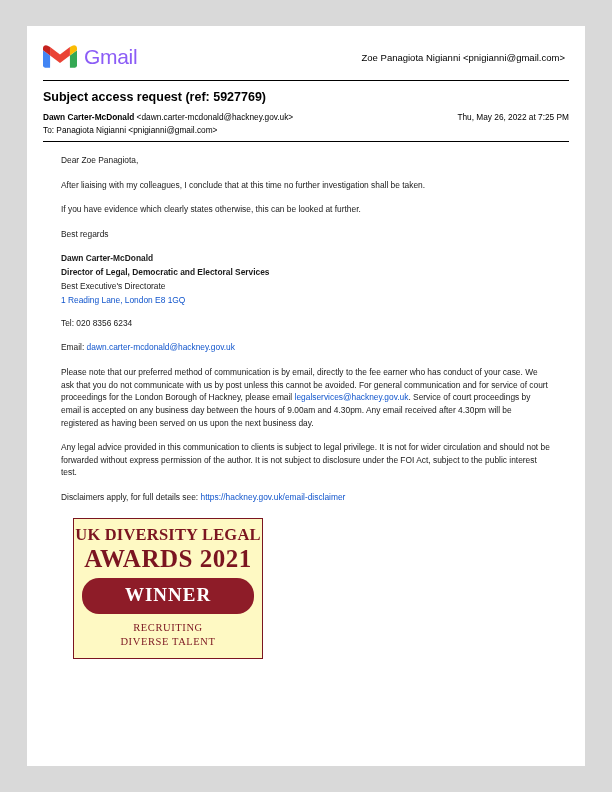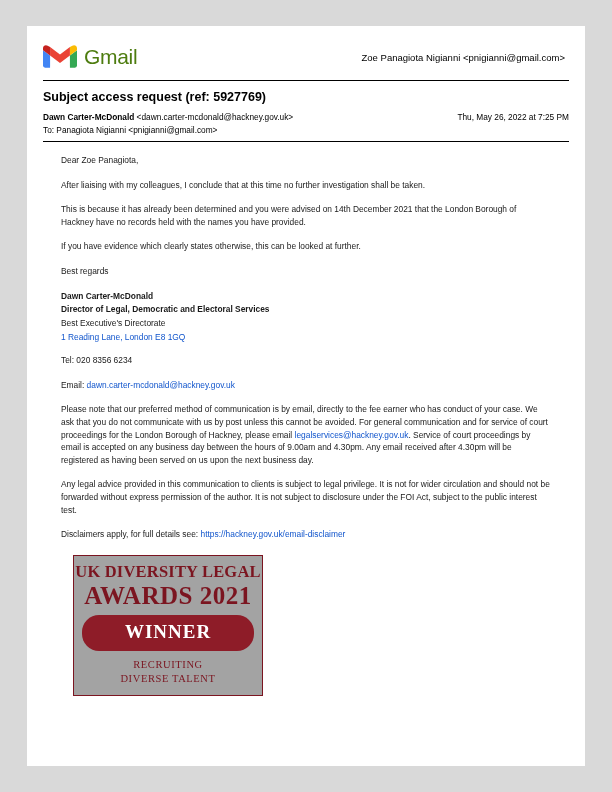--- a/index.html
+++ b/index.html
@@ -38,21 +38,21 @@
     align-items: center;
     gap: 7px;
   }
   .gmail-m {
     width: 34px;
     height: 26px;
     display: block;
   }
   .gmail-word {
     font-size: 21px;
-    color: #4d7c0f;
+    color: #8b5cf6;
     letter-spacing: -0.3px;
     font-family: "Liberation Sans", sans-serif;
   }
   .account {
     font-size: 9.5px;
     font-weight: normal;
     color: #000;
     padding-right: 4px;
   }
   .rule {
@@ -118,21 +118,21 @@
   .sig-block {
     margin-bottom: 10px;
   }
   .contact-line {
     margin: 0 0 3px 0;
   }
   .award {
     margin: 14px 0 0 12px;
     width: 190px;
     border: 1px solid #7b1520;
-    background: #a3a3a3;
+    background: #fef9c3;
     box-sizing: border-box;
     text-align: center;
     padding: 7px 0 9px 0;
   }
   .award .l1 {
     font-family: "Liberation Serif", serif;
     font-weight: bold;
     font-size: 16.5px;
     color: #7b1520;
     letter-spacing: 0.2px;
@@ -199,21 +199,20 @@
       </div>
       <div class="meta-date">Thu, May 26, 2022 at 7:25 PM</div>
     </div>
     <div class="meta-to">To: Panagiota Nigianni &lt;pnigianni@gmail.com&gt;</div>
 
     <div class="rule2"></div>
 
     <div class="body">
       <p>Dear Zoe Panagiota,</p>
       <p>After liaising with my colleagues, I conclude that at this time no further investigation shall be taken.</p>
-      <p>This is because it has already been determined and you were advised on 14th December 2021 that the London Borough of Hackney have no records held with the names you have provided.</p>
       <p>If you have evidence which clearly states otherwise, this can be looked at further.</p>
       <p>Best regards</p>
 
       <div class="sig-block">
         <p class="b">Dawn Carter-McDonald</p>
         <p class="b">Director of Legal, Democratic and Electoral Services</p>
         <p class="tight">Best Executive's Directorate</p>
         <p class="tight"><a class="link" href="#">1 Reading Lane, London E8 1GQ</a></p>
       </div>
 

